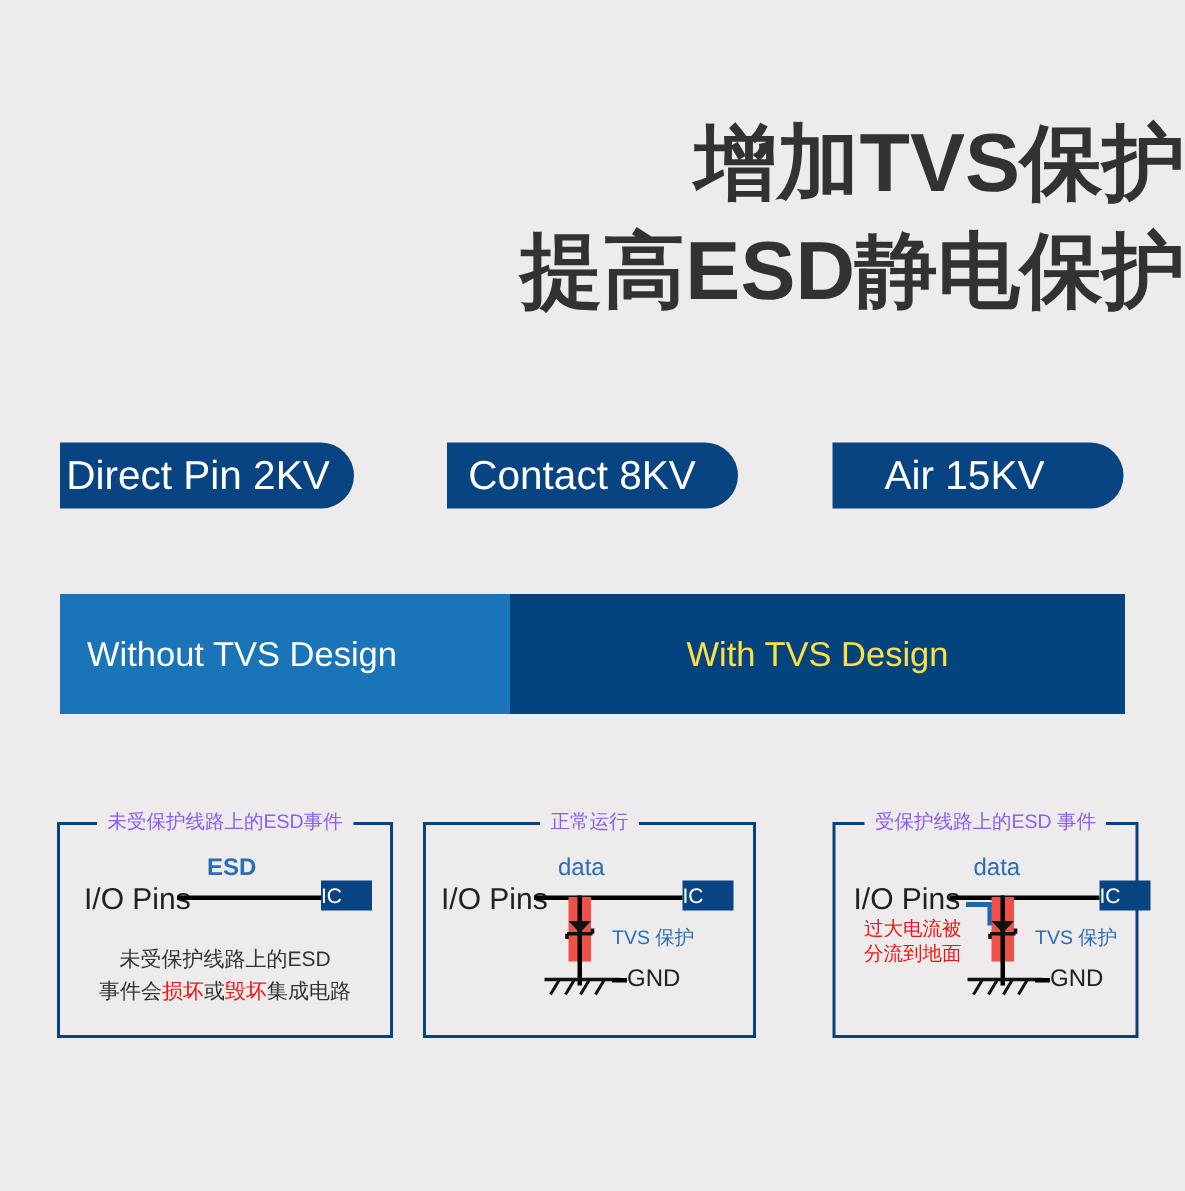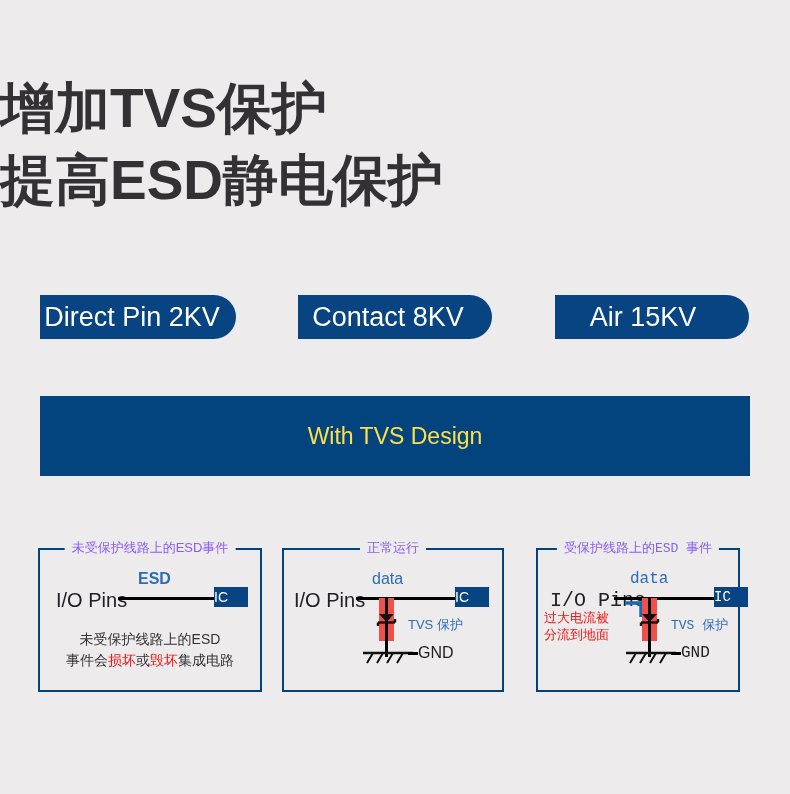--- a/index.html
+++ b/index.html
@@ -14,21 +14,21 @@
     overflow: hidden;
     position: relative;
   }
 
   
   .title-block {
     position: absolute;
     top: 72px;
     left: 0;
     width: 790px;
-    text-align: left;
+    text-align: right;
   }
   .title-line {
     font-size: 55px;
     font-weight: bold;
     color: #333133;
     letter-spacing: 0px;
     line-height: 72px;
     white-space: nowrap;
   }
 
@@ -90,21 +90,21 @@
   
   .card {
     position: absolute;
     top: 548px;
     height: 144px;
     border: 2px solid #04447e;
     box-sizing: border-box;
   }
   .card-1 { left: 38px;  width: 224px; }
   .card-2 { left: 282px; width: 222px; }
-  .card-3 { left: 536px; width: 204px; font-family: Liberation Mono, monospace; }
+  .card-3 { left: 555px; width: 204px; }
 
   .card-legend {
     position: absolute;
     top: -11px;
     left: 50%;
     transform: translateX(-50%);
     background: #edebec;
     padding: 0 7px;
     font-size: 13px;
     color: #8b5cf6;
@@ -182,39 +182,40 @@
     text-align: center;
     line-height: 21px;
     white-space: nowrap;
   }
   .caption .red { color: #f21414; }
   .red-note {
     position: absolute;
     font-size: 13px;
     color: #f21414;
     line-height: 17px;
-    text-align: left;
+    text-align: right;
     white-space: nowrap;
   }
 </style>
 </head>
 <body>
 
 <div class="title-block">
   <div class="title-line">增加TVS保护</div>
   <div class="title-line">提高ESD静电保护</div>
 </div>
 
 <div class="pill-row">
   <div class="pill pill-1">Direct Pin 2KV</div>
   <div class="pill pill-2">Contact 8KV</div>
   <div class="pill pill-3">Air 15KV</div>
 </div>
 
 <div class="compare-bar">
+  <div class="compare-left">Without TVS Design</div>
   <div class="compare-right">With TVS Design</div>
 </div>
 
 <div class="card card-1">
   <div class="card-legend">未受保护线路上的ESD事件</div>
   <div class="card-body">
     <div class="io-label" style="left:16px; top:39px;">I/O Pins</div>
     <div class="net-label" style="left:98px; top:20px;font-weight:bold;">ESD</div>
     <div class="wire" style="left:78px; top:47px; width:96px;"></div>
     <div class="ic-box" style="left:174px; top:37px;">IC</div>

